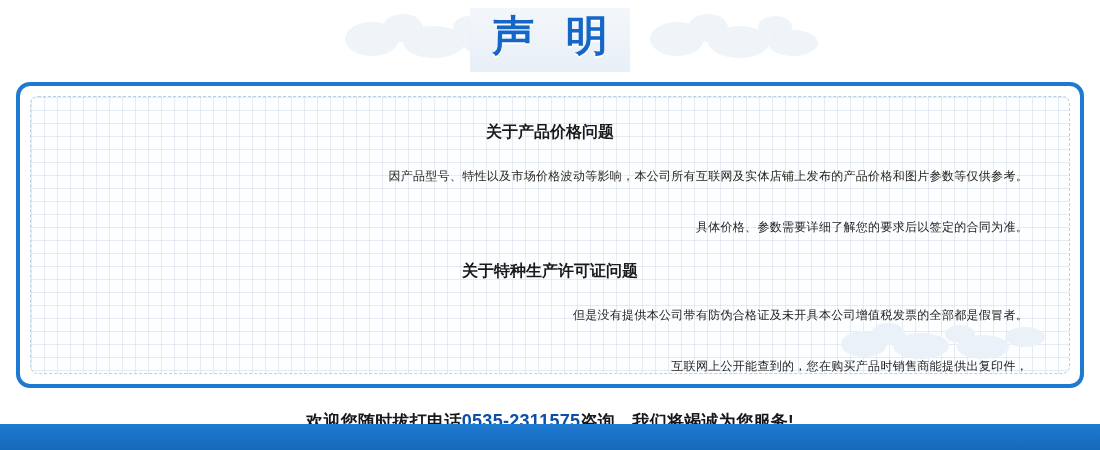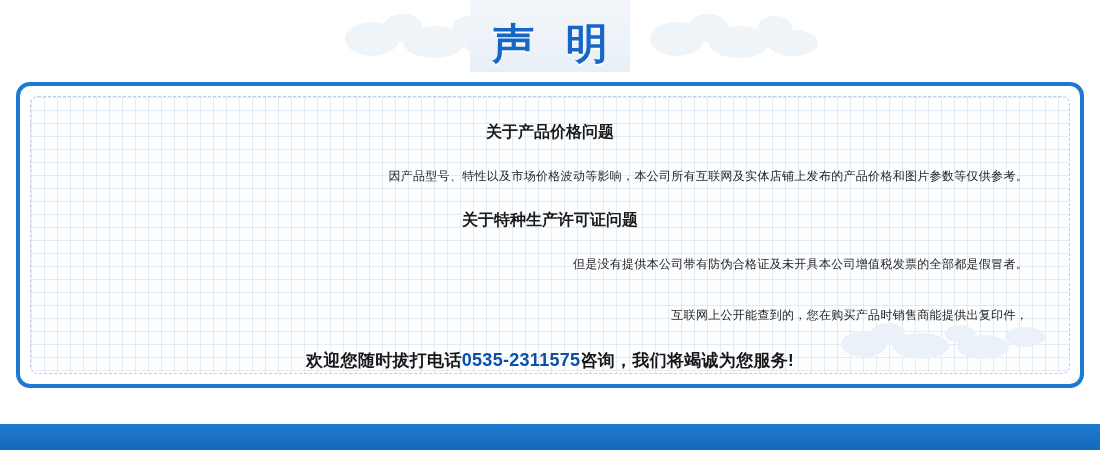--- a/index.html
+++ b/index.html
@@ -28,26 +28,26 @@
   .cloud-group { position: absolute; }
   .cloud-group .c1 { width: 54px; height: 34px; left: 0;  top: 14px; }
   .cloud-group .c2 { width: 40px; height: 28px; left: 38px; top: 6px; }
   .cloud-group .c3 { width: 62px; height: 32px; left: 58px; top: 18px; }
   .cloud-group .c4 { width: 34px; height: 22px; left: 108px; top: 8px; }
   .cloud-group .c5 { width: 50px; height: 26px; left: 118px; top: 22px; }
 
   .title-box {
     position: absolute;
     left: 470px;
-    top: 0;
+    top: 8px;
     width: 160px;
-    height: 72px;
+    height: 64px;
     background: linear-gradient(180deg, #f3f7fb 0%, #e8eff7 100%);
     display: flex;
-    align-items: flex-end;
+    align-items: flex-start;
     justify-content: center;
   }
   .title-text {
     font-size: 42px;
     font-weight: bold;
     letter-spacing: 10px;
     color: #1666c7;
     text-shadow: 0 2px 0 #ffffff;
     padding-left: 10px;
   }
@@ -89,21 +89,21 @@
   .body-line {
     font-size: 12px;
     color: #1f1f1f;
     line-height: 36px;
     margin: 15px;
     letter-spacing: 0.3px;
     text-align: right;
   }
 
   .footer-line {
-    margin-top: 16px;
+    margin-top: 26px;
     font-size: 17px;
     font-weight: bold;
     color: #17171a;
     letter-spacing: 0.3px;
   }
   .phone {
     color: #0b4fa8;
     font-weight: bold;
     font-size: 18px;
   }
@@ -156,20 +156,21 @@
   <div class="title-box">
     <div class="title-text">声 明</div>
   </div>
 </div>
 
 <div class="panel">
   <div class="panel-inner">
 
     <div class="section-title">关于产品价格问题</div>
     <p class="body-line">因产品型号、特性以及市场价格波动等影响，本公司所有互联网及实体店铺上发布的产品价格和图片参数等仅供参考。</p>
+    <p class="body-line">具体价格、参数需要详细了解您的要求后以签定的合同为准。</p>
 
     <div class="section-title">关于特种生产许可证问题</div>
     <p class="body-line">但是没有提供本公司带有防伪合格证及未开具本公司增值税发票的全部都是假冒者。</p>
     <p class="body-line">互联网上公开能查到的，您在购买产品时销售商能提供出复印件，</p>
 
     <div class="footer-line">
       <span>欢迎您随时拔打电话</span><span class="phone">0535-2311575</span><span>咨询，我们将竭诚为您服务!</span>
     </div>
 
     <div class="panel-clouds">

